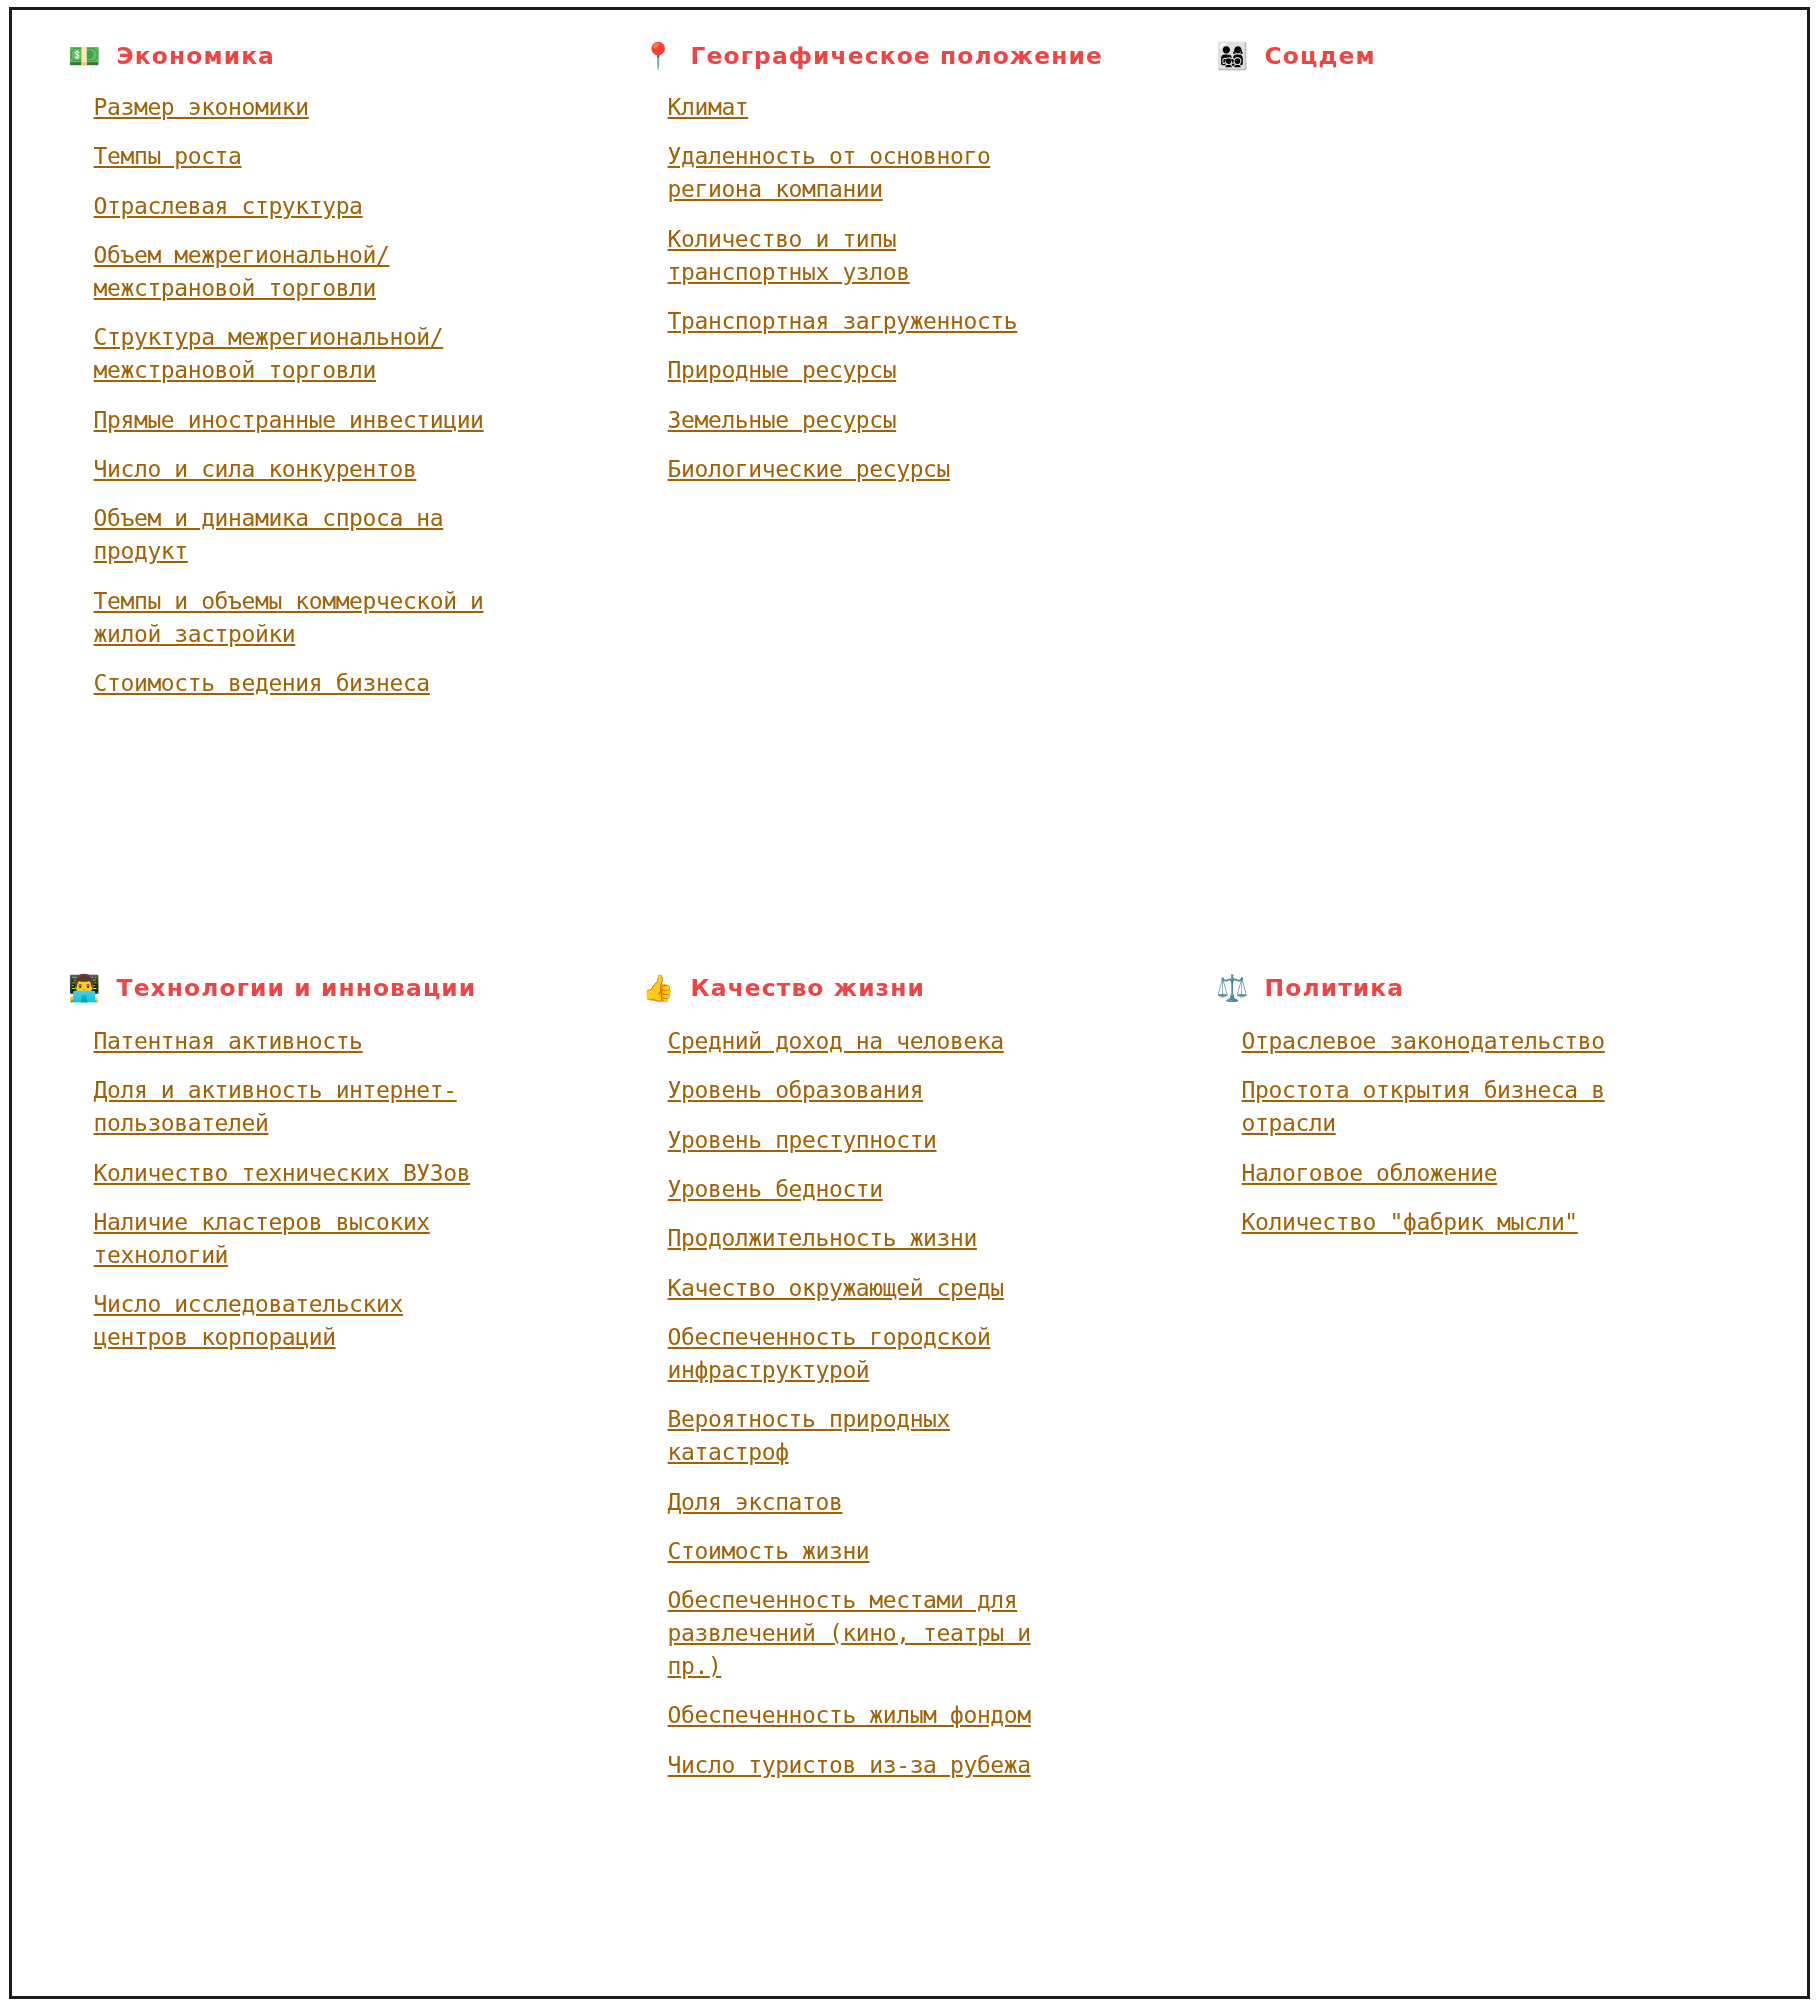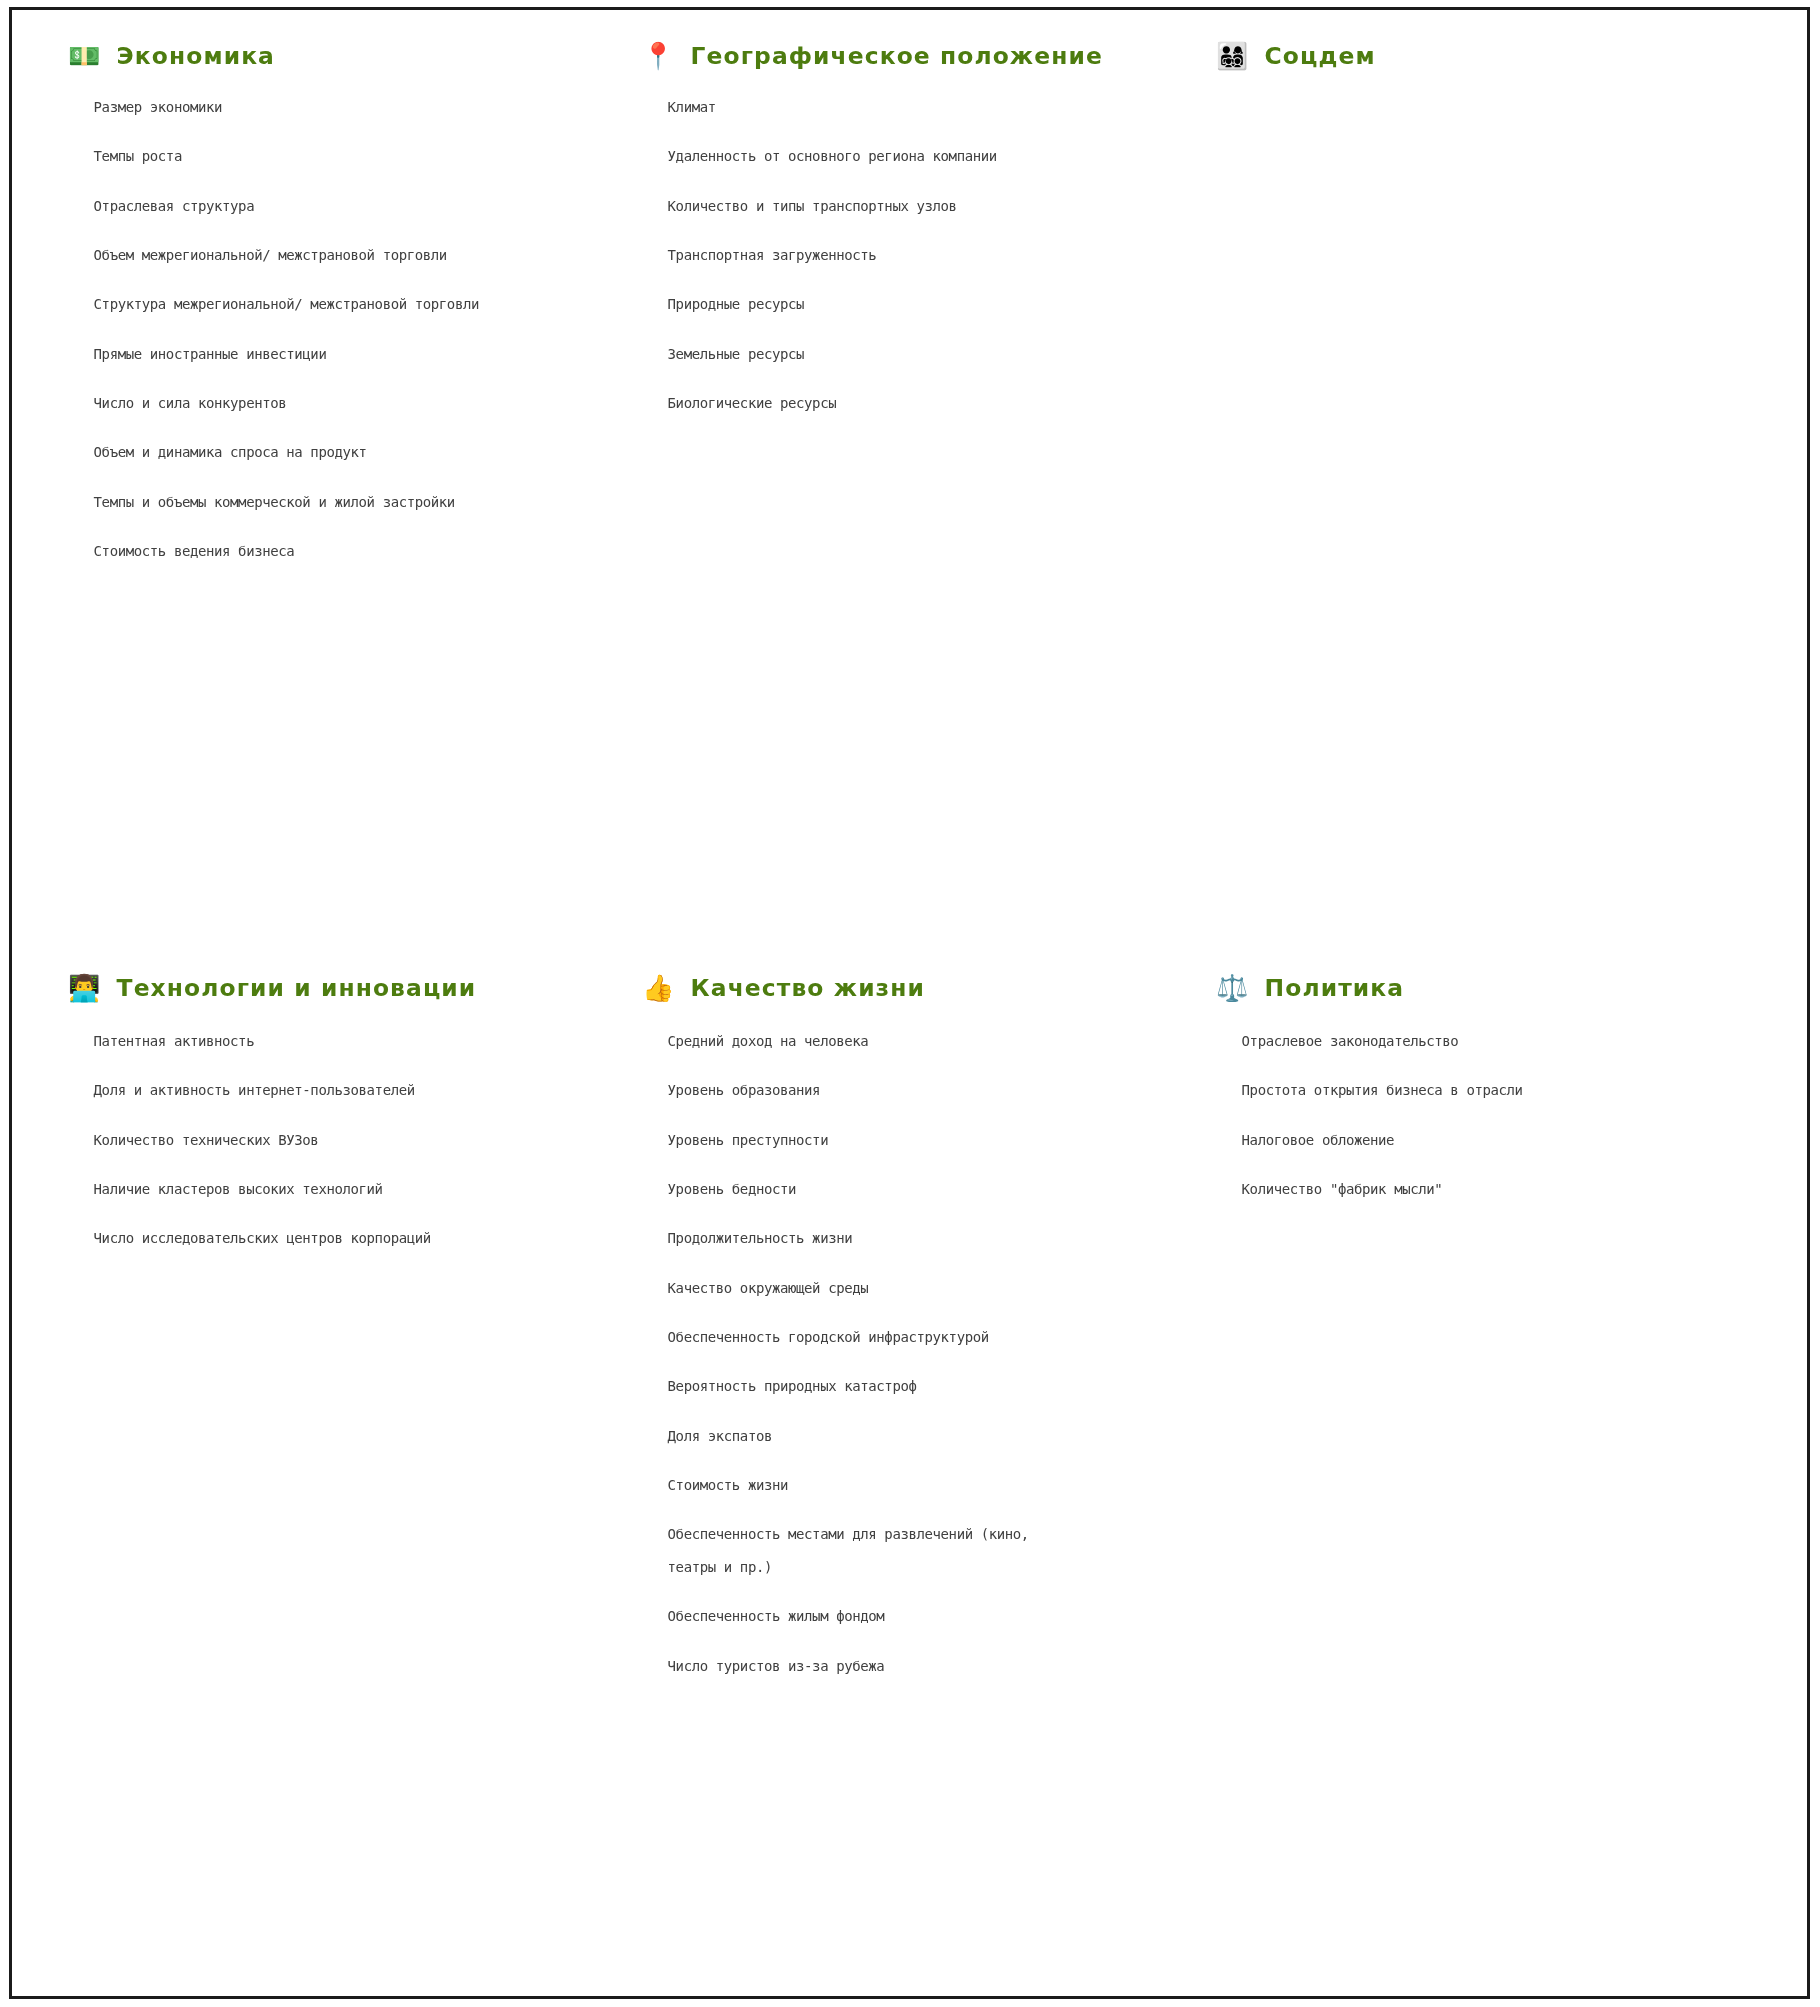--- a/index.html
+++ b/index.html
@@ -56,38 +56,39 @@
     flex: 0 0 31px;
     text-align: center;
     filter: saturate(1.05);
   }
 
   .section-title {
     font-family: "DejaVu Sans", sans-serif;
     font-weight: bold;
     font-size: 23.4px;
     letter-spacing: 1.1px;
-    color: #4d7c0f;
+    color: #ef4444;
     white-space: nowrap;
   }
 
   .item-list {
     list-style: none;
     margin: 0;
     padding: 0 0 0 44px;
   }
 
   .item {
     font-family: "DejaVu Sans Mono", "Liberation Mono", monospace;
-    font-size: 14px;
+    font-size: 23px;
     line-height: 33px;
     letter-spacing: -0.4px;
-    color: #404040;
+    color: #a16207;
     margin-bottom: 16.3px;
     max-width: 440px;
+    text-decoration: underline;
   }
 
   
   .col-geo .item      { max-width: 401px; }
   .col-social .item   { max-width: 411px; }
   .col-tech .item     { max-width: 411px; }
   .col-quality .item  { max-width: 401px; }
   .col-politics .item { max-width: 382px; }
 
   .row-2 .section-header { margin-bottom: 23px; }

